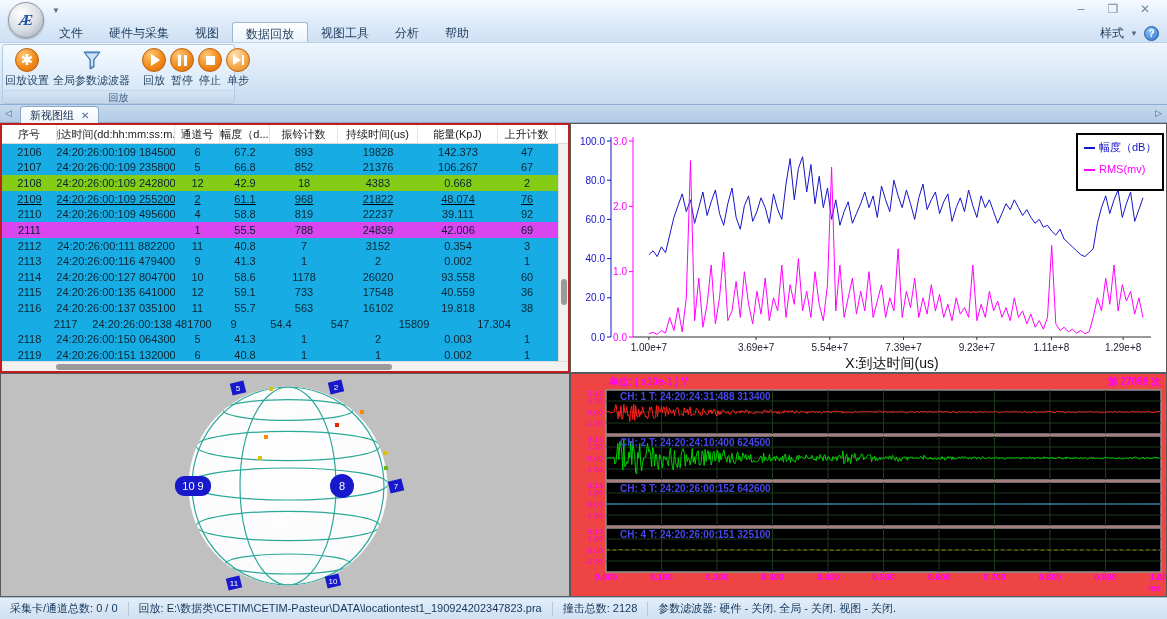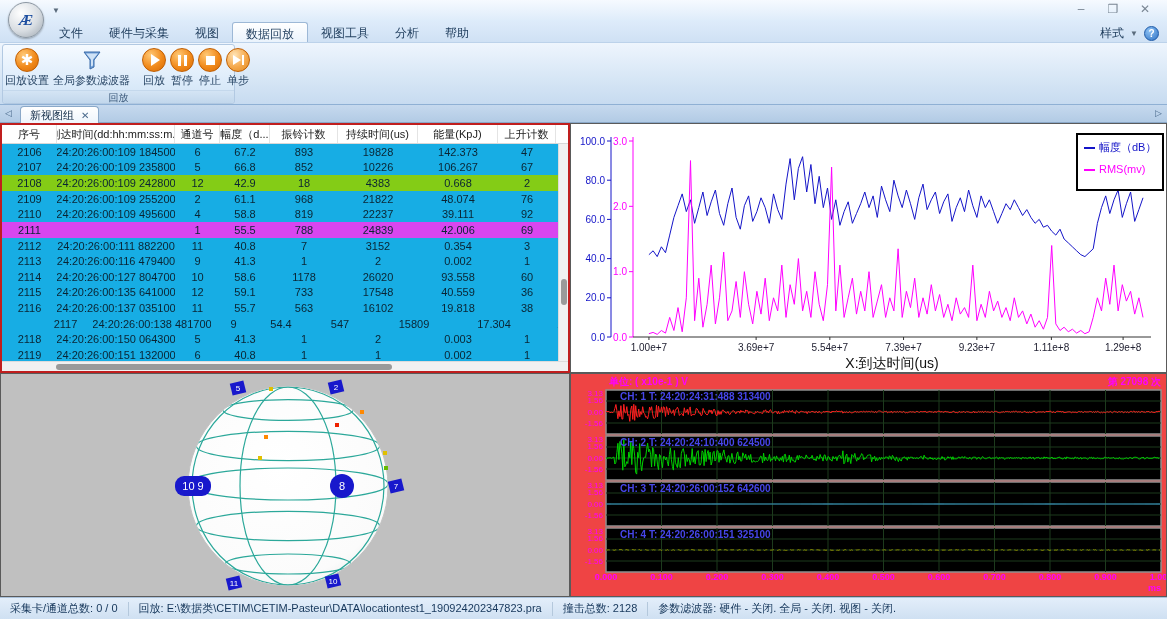--- a/index.html
+++ b/index.html
@@ -205,35 +205,35 @@
             <div class="tbl-c" style="width: 80px;">19828</div>
             <div class="tbl-c" style="width: 80px;">142.373</div>
             <div class="tbl-c" style="width: 58px;">47</div>
           </div>
           <div class="tbl-row" style="background: rgb(23, 173, 228);">
             <div class="tbl-c" style="width: 55px;">2107</div>
             <div class="tbl-c" style="width: 118px;">24:20:26:00:109 235800</div>
             <div class="tbl-c" style="width: 45px;">5</div>
             <div class="tbl-c" style="width: 50px;">66.8</div>
             <div class="tbl-c" style="width: 68px;">852</div>
-            <div class="tbl-c" style="width: 80px;">10226</div>
+            <div class="tbl-c" style="width: 80px;">21376</div>
             <div class="tbl-c" style="width: 80px;">106.267</div>
             <div class="tbl-c" style="width: 58px;">67</div>
           </div>
           <div class="tbl-row" style="background: #84cc16;">
             <div class="tbl-c" style="width: 55px;">2108</div>
             <div class="tbl-c" style="width: 118px;">24:20:26:00:109 242800</div>
             <div class="tbl-c" style="width: 45px;">12</div>
             <div class="tbl-c" style="width: 50px;">42.9</div>
             <div class="tbl-c" style="width: 68px;">18</div>
             <div class="tbl-c" style="width: 80px;">4383</div>
             <div class="tbl-c" style="width: 80px;">0.668</div>
             <div class="tbl-c" style="width: 58px;">2</div>
           </div>
-          <div class="tbl-row" style="background: rgb(23, 173, 228);">
+          <div class="tbl-row" style="background: rgb(23, 173, 228); text-decoration: underline;">
             <div class="tbl-c" style="width: 55px;">2109</div>
             <div class="tbl-c" style="width: 118px;">24:20:26:00:109 255200</div>
             <div class="tbl-c" style="width: 45px;">2</div>
             <div class="tbl-c" style="width: 50px;">61.1</div>
             <div class="tbl-c" style="width: 68px;">968</div>
             <div class="tbl-c" style="width: 80px;">21822</div>
             <div class="tbl-c" style="width: 80px;">48.074</div>
             <div class="tbl-c" style="width: 58px;">76</div>
           </div>
           <div class="tbl-row" style="background: rgb(23, 173, 228);">

